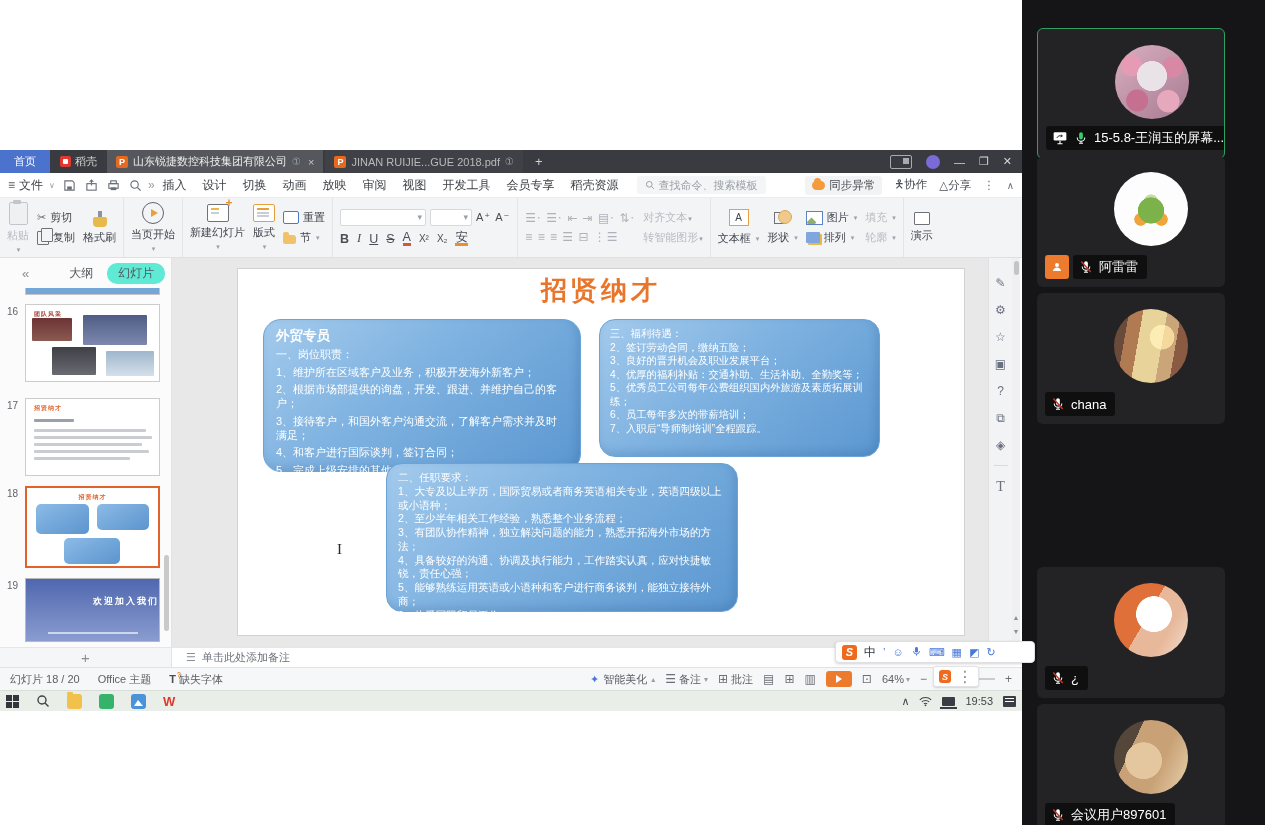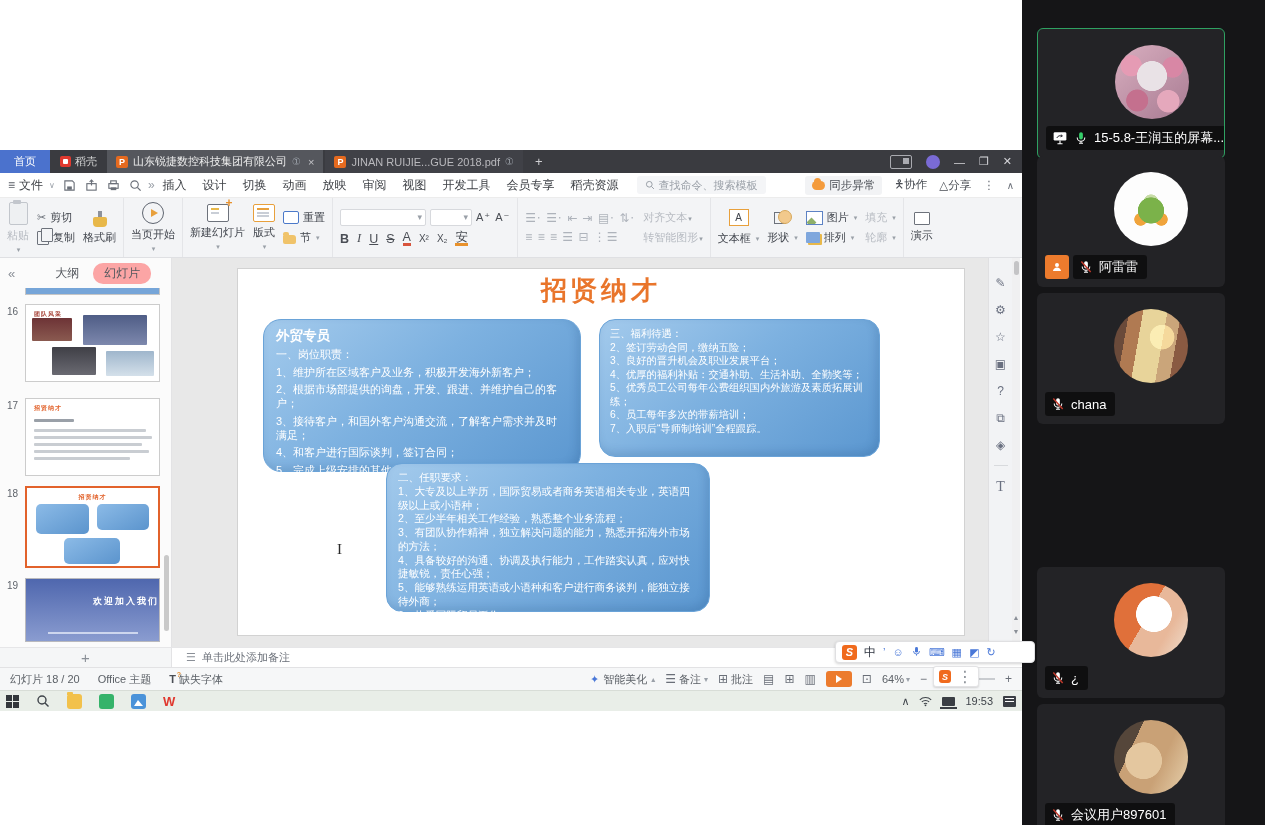--- a/index.html
+++ b/index.html
@@ -79,23 +79,23 @@
   .shape-ico::before{content:"";position:absolute;left:0;top:2px;width:10px;height:10px;border:1.3px solid #6d727b;background:#f3f4f6}
   .shape-ico::after{content:"";position:absolute;right:0;top:0;width:12px;height:12px;border-radius:50%;background:#f2c98c;border:1px solid #d8a95c}
   .pic-ico{width:15px;height:12px;border:1.2px solid #5d82c4;position:relative;background:#fff;overflow:hidden}
   .pic-ico::after{content:"";position:absolute;left:1px;bottom:-2px;width:7px;height:7px;background:#8fb06a;transform:rotate(45deg)}
   .arr-ico{width:14px;height:11px;background:#7fa7dd;border-radius:1px;box-shadow:2px 2px 0 #e8b84a}
   .present-ico{width:14px;height:11px;border:1.3px solid #6d727b;border-radius:1px;background:#fff}
 
   
   .workspace{position:absolute;left:0;top:258px;width:1022px;height:389px}
   .sidepanel{position:absolute;left:0;top:0;width:172px;height:389px;background:#fbfbfb;border-right:1px solid #e3e3e5;box-sizing:border-box}
-  .side-tabs{display:flex;align-items:center;height:30px;font-size:12px;color:#55595f;padding-left:8px;gap:14px}
+  .side-tabs{display:flex;align-items:center;height:30px;font-size:12px;color:#55595f;padding-left:22px;gap:14px}
   .i-collapse::before{content:"«";color:#8a8f97;font-size:13px}
-  .pill{background:#fca5a5;border-radius:10px;padding:2px 11px}
+  .pill{background:#5eead4;border-radius:10px;padding:2px 11px}
   .thumb{position:absolute;left:25px;width:135px;background:#fff;border:1px solid #cccccc;box-sizing:border-box;overflow:hidden}
   .tnum{position:absolute;left:7px;font-size:10px;color:#5f646b}
   .t15cut{position:absolute;left:25px;top:30px;width:135px;height:7px;background:#76a5d8;border:1px solid #c5c5c5;border-top:none;box-sizing:border-box}
   .mini-title{position:absolute;left:8px;top:5px;font-size:6px;font-weight:bold;color:#e2622b;letter-spacing:1px}
   .mini-title.center{left:0;width:100%;text-align:center}
   .mini-title.red{color:#a8453a}
   .ph{position:absolute;border-radius:1px}
   .bar{position:absolute;height:3px;background:#c9cdd2;border-radius:1px}
   .minibox{position:absolute;background:linear-gradient(150deg,#8cbbe7,#5b94cd);border-radius:5px}
   .thumb.sel{border:2px solid #e2622b}
@@ -106,21 +106,21 @@
 
   .canvas{position:absolute;left:172px;top:0;width:816px;height:389px;background:#e8e8e8}
   .slide{position:absolute;left:65px;top:10px;width:728px;height:368px;background:#fff;border:1px solid #d2d2d2;box-sizing:border-box}
   .slide-title{position:absolute;top:4px;left:0;width:100%;text-align:center;font-size:26px;font-weight:bold;color:#e9752b;letter-spacing:4px}
   .bluebox{position:absolute;background:linear-gradient(140deg,#a3caec 0%,#7db1e0 45%,#5b97d0 100%);border:1px solid #6aa3d8;color:#fff;box-shadow:inset -3px -4px 8px rgba(25,70,120,.18);box-sizing:border-box}
   .bluebox p{margin:0}
   .bb-left{left:25px;top:50px;width:318px;height:153px;border-radius:18px;padding:8px 12px;font-size:11px;line-height:1.25}
   .bb-left .hd{font-size:13.5px;font-weight:bold;margin-bottom:3px}
   .bb-left p{margin-bottom:4px}
   .bb-right{left:361px;top:50px;width:281px;height:138px;border-radius:16px;padding:7px 10px;font-size:10.3px;line-height:1.32}
-  .bb-bottom{left:148px;top:194px;width:324px;height:149px;border-radius:16px;padding:7px 11px;font-size:10.6px;line-height:1.3}
+  .bb-bottom{left:148px;top:194px;width:352px;height:149px;border-radius:16px;padding:7px 11px;font-size:10.6px;line-height:1.3}
   .ibeam{position:absolute;left:165px;top:283px;font-family:"Liberation Serif",serif;font-size:15px;color:#2a2a2a}
 
   .right-strip{position:absolute;left:988px;top:0;width:24px;height:389px;background:#f2f3f5;border-left:1px solid #e0e0e2;box-sizing:border-box;display:flex;flex-direction:column;align-items:center;padding-top:18px;gap:13px;color:#6a7080;font-size:12px}
   .right-strip .sep{width:14px;height:1px;background:#d8dadd}
   .vscroll{position:absolute;left:1012px;top:0;width:8px;height:389px;background:#f0f0f1}
   .vthumb{position:absolute;left:1.5px;top:3px;width:5px;height:14px;background:#c4c4c6;border-radius:3px}
   .vchev{position:absolute;left:0;width:8px;text-align:center;font-size:7px;color:#8a8f97}
 
   
   .notesbar{position:absolute;left:172px;top:647px;width:850px;height:20px;background:#fff;border-top:1px solid #e6e6e8;display:flex;align-items:center;font-size:11px;color:#6a6f78;padding-left:14px;box-sizing:border-box;gap:6px}

